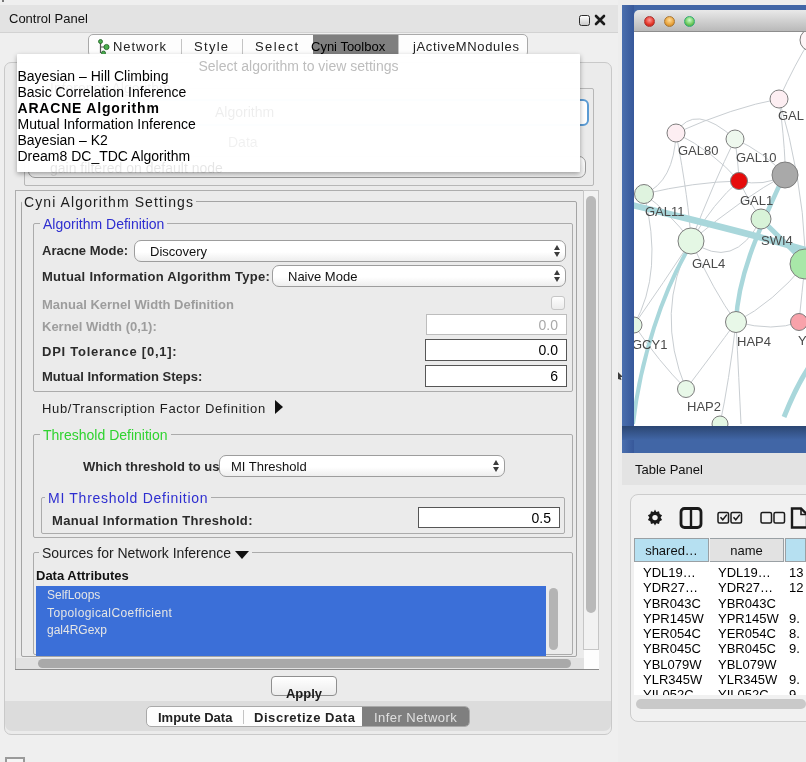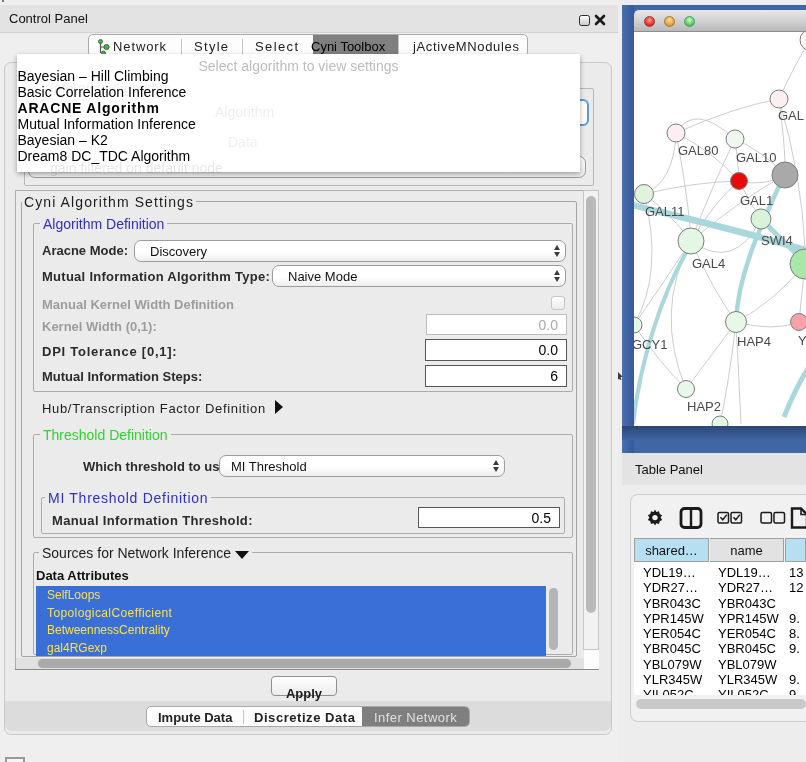--- a/index.html
+++ b/index.html
@@ -106,24 +106,23 @@
   <span class="gt" style="left:3px;color:#2e2ed0;letter-spacing:0.72px;">MI Threshold Definition</span>
 </div>
 <div class="a lbl" style="left:52px;top:513px;letter-spacing:0.35px;">Manual Information Threshold:</div>
 <div class="fld" style="left:418px;top:507px;width:142px;height:21px;border:1px solid #565656;">0.5</div>
 
 <div class="gb" style="left:33px;top:552px;width:540px;height:103px;border-color:#ababab;">
   <span class="gt" style="left:5px;color:#1d1d1d;">Sources for Network Inference <span style="display:inline-block;width:0;height:0;border-left:7px solid transparent;border-right:7px solid transparent;border-top:8px solid #111;vertical-align:-1px;"></span></span>
 </div>
 <div class="a lbl" style="left:36px;top:568px;color:#111;">Data Attributes</div>
 
-<div class="a" style="left:36px;top:586px;width:510px;height:70px;background:#3b6fd8;color:#fde047;font-size:12px;">
+<div class="a" style="left:36px;top:586px;width:510px;height:70px;background:#3b6fd8;color:#e5e5e5;font-size:12px;">
   <div style="padding:2px 0 0 11px;height:17.5px;">SelfLoops</div>
   <div style="padding:2px 0 0 11px;height:17.5px;letter-spacing:0.4px;">TopologicalCoefficient</div>
-  <div style="padding:2px 0 0 11px;height:17.5px;">BetweennessCentrality</div>
   <div style="padding:2px 0 0 11px;height:17.5px;">gal4RGexp</div>
 </div>
 <div class="a" style="left:549px;top:588px;width:9px;height:62px;background:#b4b4b4;border-radius:4.5px;"></div>
 
 <div class="a" style="left:16px;top:657.5px;width:583px;height:11.5px;background:#e1e1e1;"></div>
 <div class="a" style="left:38px;top:659px;width:533px;height:9px;background:#a9a9a9;border-radius:4.5px;"></div>
 <div class="a" style="left:584px;top:650px;width:15px;height:19px;background:#fdfdfd;"></div>
 <div class="a" style="left:15px;top:669px;width:584px;height:1px;background:#8a8a8a;"></div>
 
 <div class="a" style="left:583px;top:190px;width:16px;height:460px;background:#f2f2f2;border:1px solid #c6c6c6;"></div>

